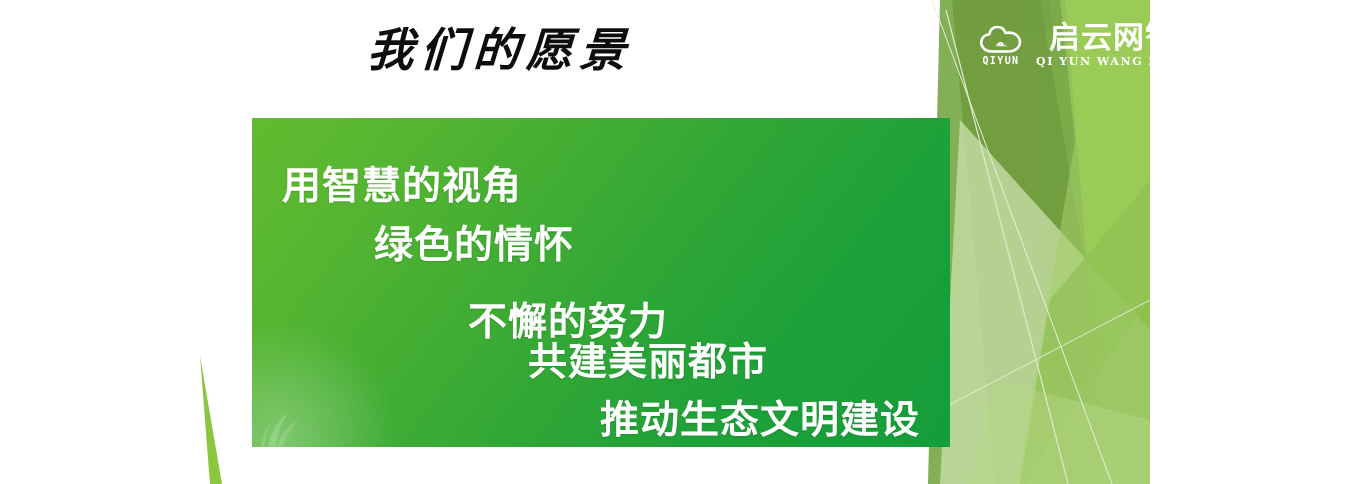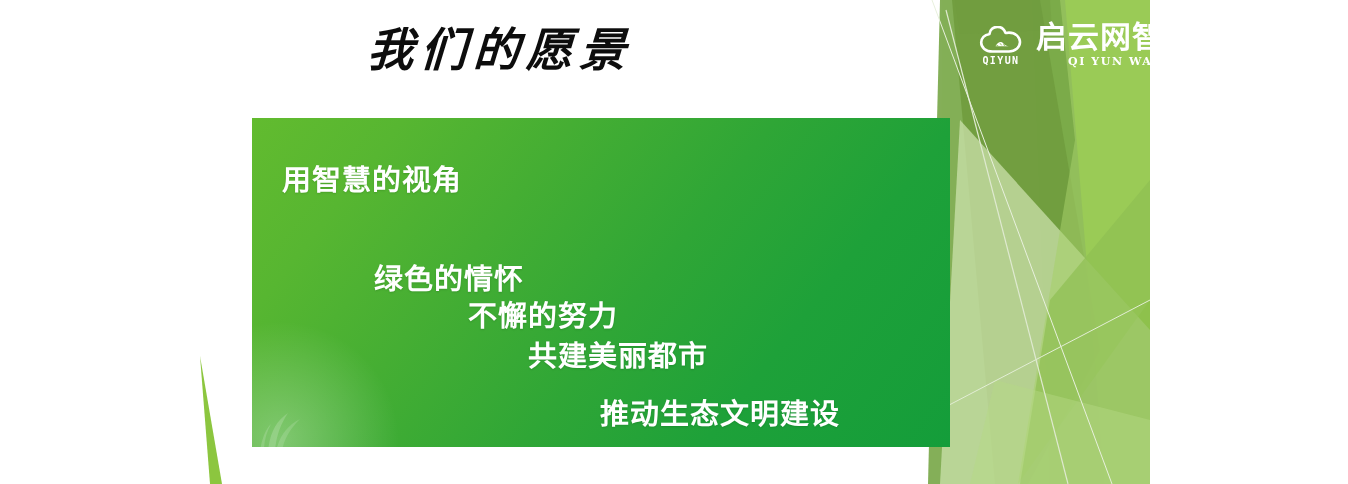--- a/index.html
+++ b/index.html
@@ -59,29 +59,29 @@
     pointer-events:none;
   }
   #vision-lines{
     position:absolute;
     left:0;top:0;
     width:100%;height:100%;
   }
   .vision-line{
     position:absolute;
     color:#ffffff;
-    font-size:29px;
+    font-size:39px;
     font-weight:700;
     letter-spacing:1px;
     white-space:nowrap;
     text-shadow:0 1px 2px rgba(0,60,0,.18);
     line-height:1;
   }
   .vision-line.l1{ left:30px;  top:48px;  }
-  .vision-line.l2{ left:122px; top:107px;margin-top:40px; }
+  .vision-line.l2{ left:122px; top:107px; }
   .vision-line.l3{ left:216px; top:184px; }
   .vision-line.l4{ left:276px; top:224px; }
   .vision-line.l5{ left:348px; top:282px; }
 
   
   #bottom-left-spike{
     position:absolute;
     left:196px;bottom:0;
     width:40px;height:128px;
     pointer-events:none;
@@ -118,40 +118,39 @@
     font-size:10px;
     font-weight:700;
     letter-spacing:1.4px;
     color:#ffffff;
     line-height:1;
     text-align:center;
   }
   #logo-words{
     display:flex;
     flex-direction:column;
-    align-items:flex-start;
+    align-items:flex-end;
   }
   #logo-name-cn{
     font-size:31px;
     font-weight:900;
     letter-spacing:1px;
     color:#ffffff;
     line-height:1.05;
     white-space:nowrap;
   }
   #logo-name-pinyin{
     margin-top:1px;
     font-family:"DejaVu Serif","Liberation Serif",serif;
     font-size:11px;
     font-weight:700;
     letter-spacing:1.6px;
     color:#ffffff;
     line-height:1;
     white-space:nowrap;
-    margin-left:32px;
   }
 </style>
 </head>
 <body>
 
 <div id="slide">
 
   <div id="slide-title">我们的愿景</div>
 
   <svg id="right-decor-panel" viewBox="0 0 250 484" preserveAspectRatio="none">

